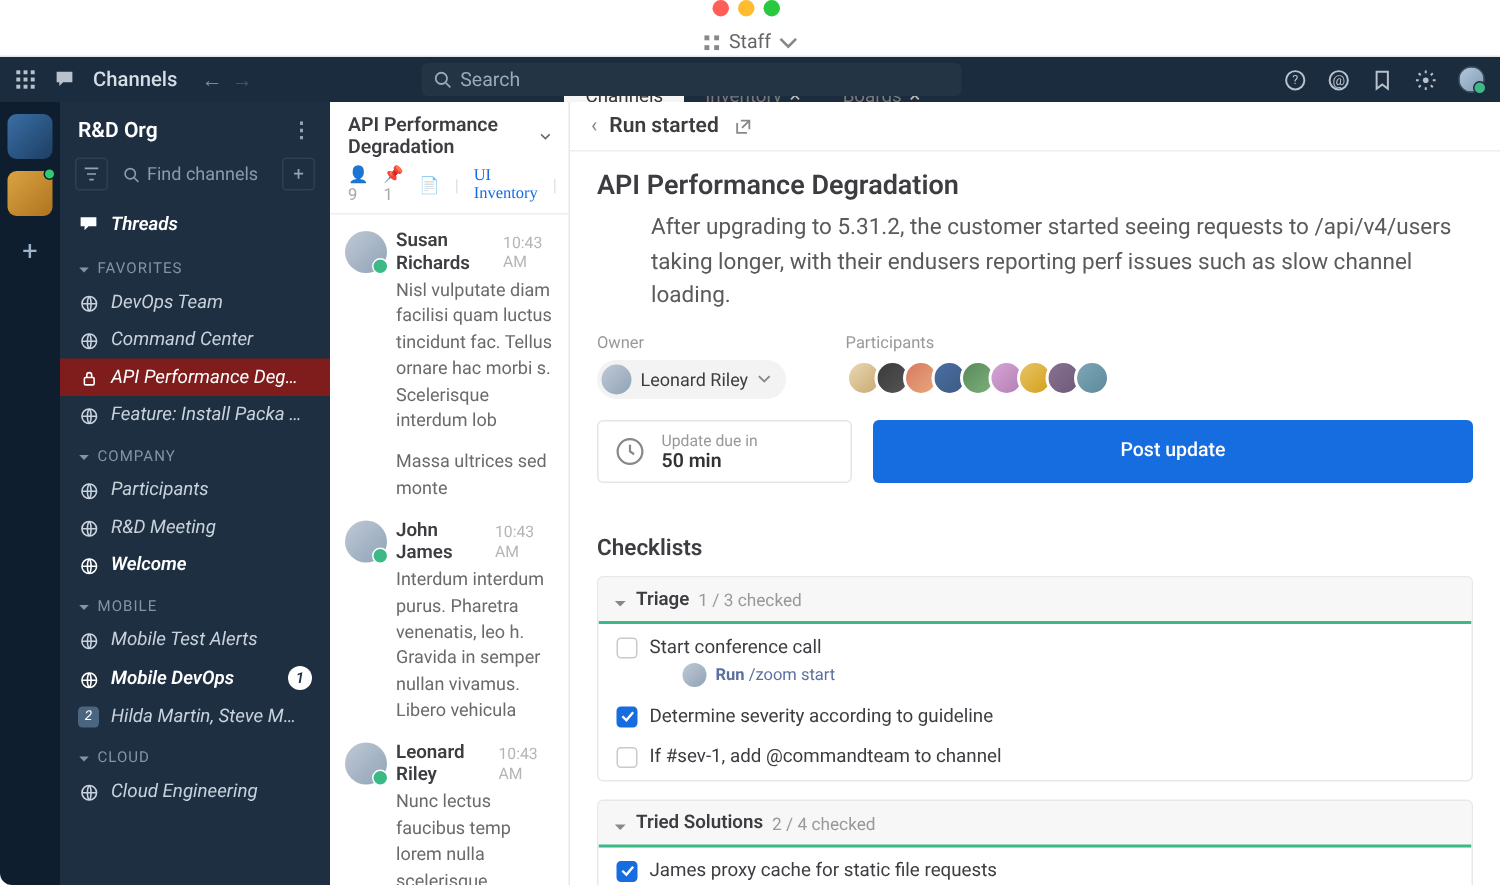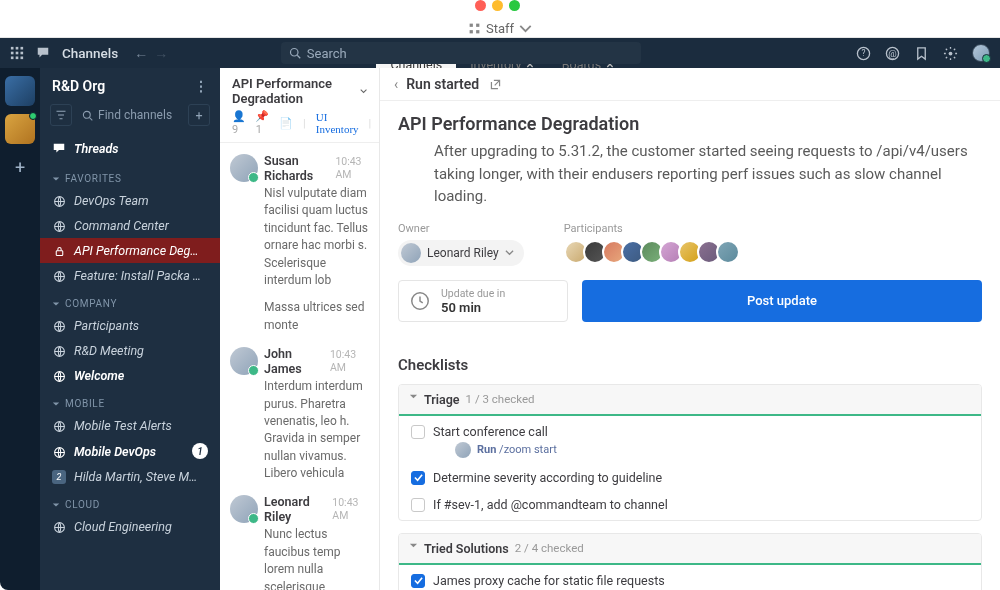--- a/index.html
+++ b/index.html
@@ -102,21 +102,21 @@
 .p8{background:linear-gradient(135deg,#8a7090,#6b5b7b);}
 .p9{background:linear-gradient(135deg,#7fa5b5,#5c8a9c);}
 .update-row{display:flex; gap:14px; align-items:stretch; margin-bottom:34px;}
 .update-due{flex:0 0 170px; border:1px solid #e5e5e5; border-radius:4px; padding:6px 10px; display:flex; gap:10px; align-items:center;}
 .clock-icon{width:22px;height:22px; fill:none; stroke:#888; stroke-width:1.6;}
 .update-due .small{font-size:10.5px; color:#999;}
 .update-due .big{font-size:13px; font-weight:600; color:#333;}
 .post-btn{flex:1; background:#166de0; color:#fff; border:none; border-radius:4px; font-size:13px; font-weight:500; cursor:pointer;}
 .section-h{font-size:15px; font-weight:600; margin-bottom:10px;}
 .checklist-card{border:1px solid #e8e8e8; border-radius:4px; margin-bottom:12px; overflow:hidden;}
-.cl-head{background:#f7f7f7; padding:7px 10px; display:flex; align-items:flex-start; gap:6px; font-size:12.5px; cursor:pointer; border-bottom:2px solid #3db887;}
+.cl-head{background:#f7f7f7; padding:7px 10px; display:flex; align-items:flex-end; gap:6px; font-size:12.5px; cursor:pointer; border-bottom:2px solid #3db887;}
 .cl-head svg{width:9px;height:9px; fill:#888;}
 .cl-head .name{font-weight:600;}
 .cl-head .count{color:#999; font-size:11.5px;}
 .cl-items{padding:2px 0;}
 .cl-item{display:flex; align-items:flex-start; gap:8px; padding:6px 12px; font-size:12.5px;}
 .chk{width:14px;height:14px; border-radius:3px; border:1.6px solid #c9c9c9; flex-shrink:0; margin-top:1px; cursor:pointer; display:flex;align-items:center;justify-content:center;}
 .chk.checked{background:#166de0; border-color:#166de0;}
 .chk.checked svg{width:9px;height:9px; fill:#fff;}
 .cl-sub{margin-left:22px; display:flex; align-items:center; gap:6px; margin-top:3px;}
 .cl-sub .av{width:16px;height:16px;border-radius:50%; background:linear-gradient(135deg,#c0c9d4,#8fa3b8);}

